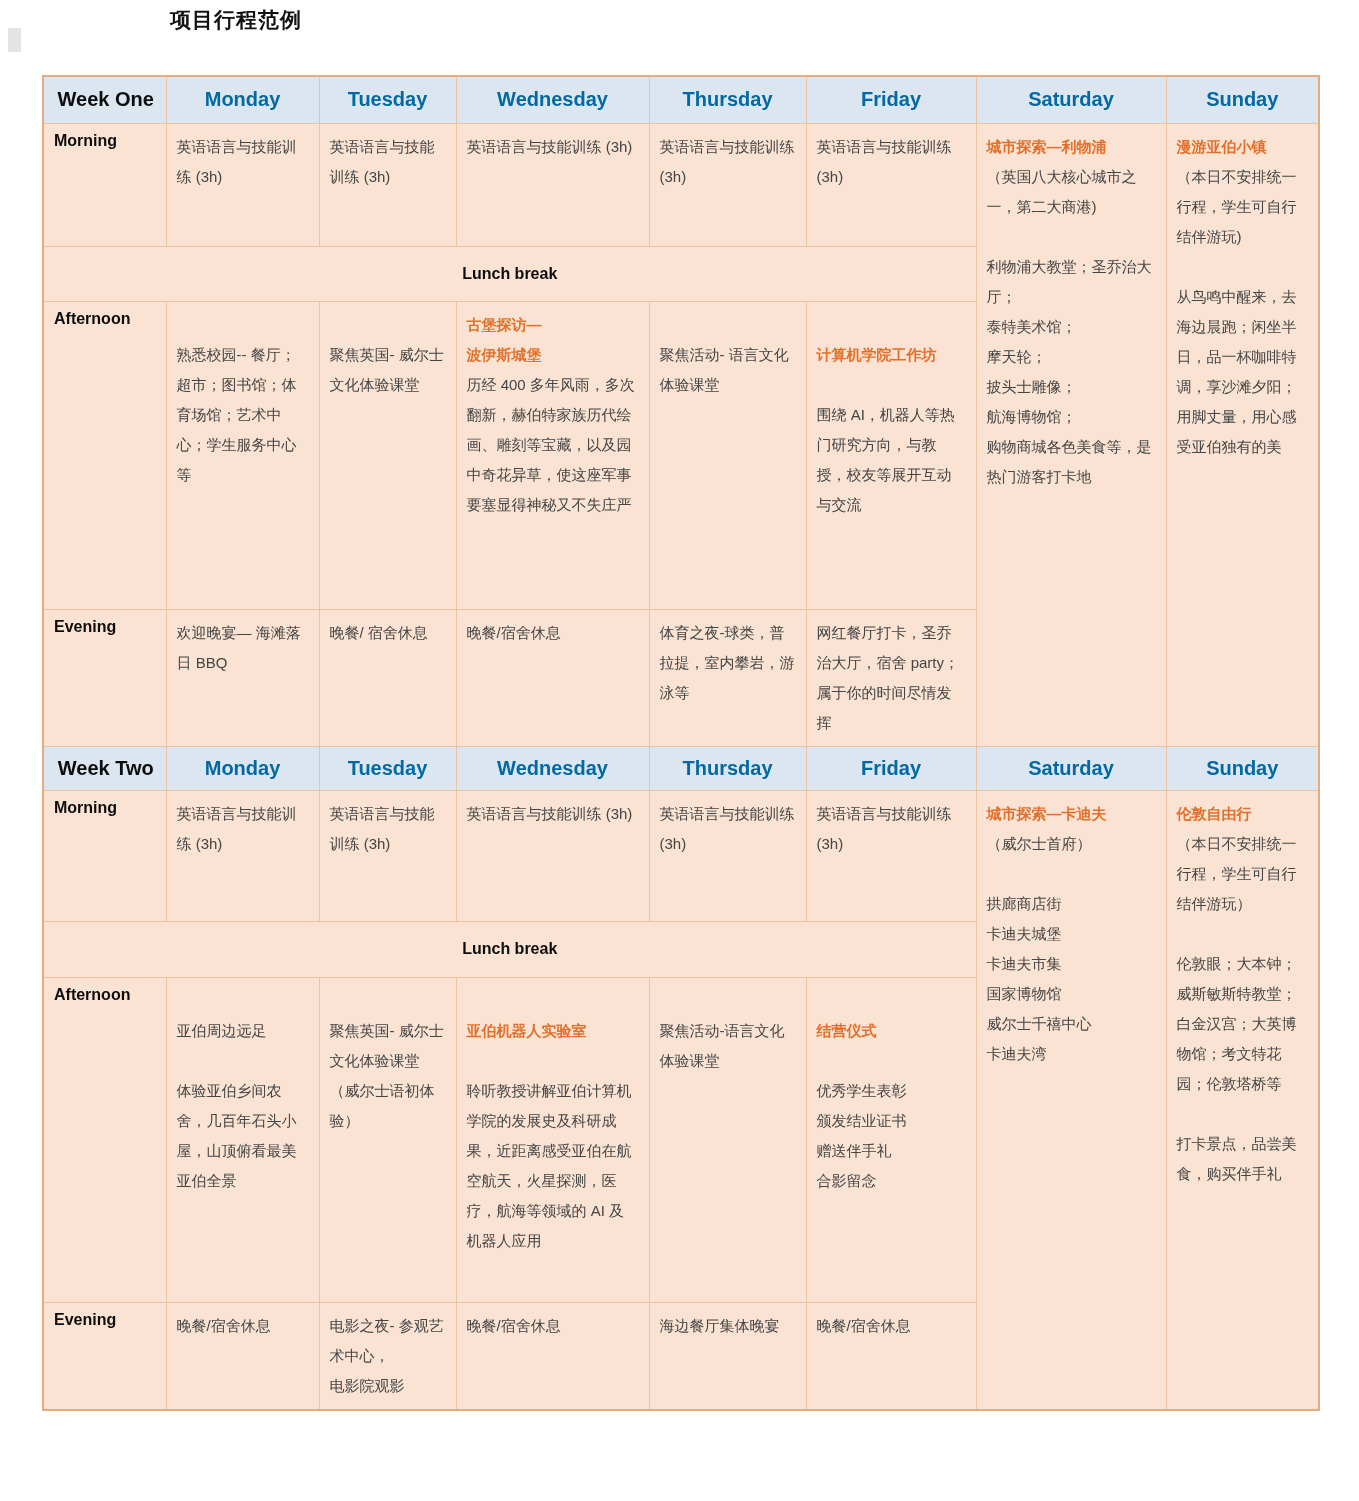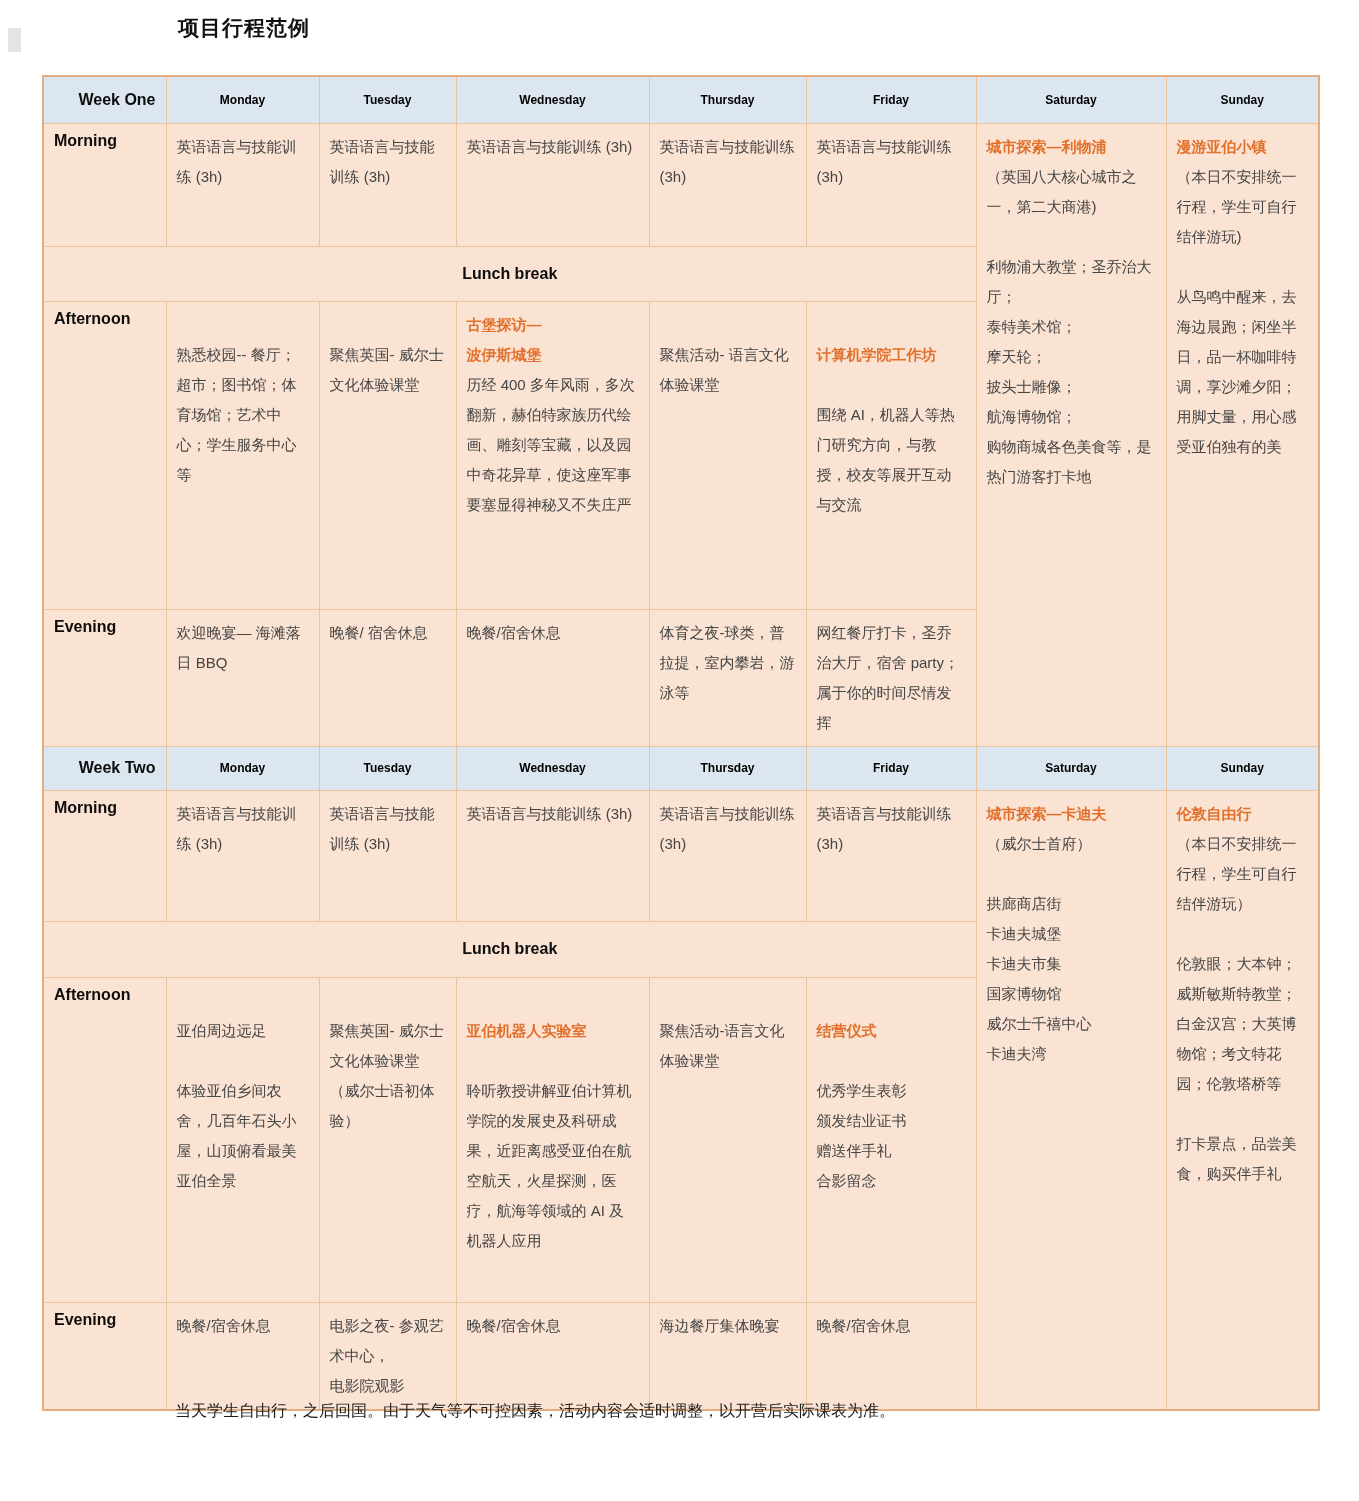--- a/index.html
+++ b/index.html
@@ -16,21 +16,21 @@
     position: absolute;
     left: 8px; top: 28px;
     width: 13px; height: 24px;
     background: #d9d9d9;
     opacity: .7;
   }
   .page-title {
     position: absolute;
     left: 170px;
     top: 6px;
-    margin: 8px;
+    margin: 0;
     font-size: 21px;
     font-weight: bold;
     color: #121212;
     letter-spacing: 1px;
   }
   table.schedule {
     position: absolute;
     left: 42px;
     top: 75px;
     width: 1276px;
@@ -48,33 +48,33 @@
   col.c7 { width: 153px; }
 
   th, td {
     border: 1px solid var(--border, #eac49e);
     vertical-align: top;
     padding: 8px 10px;
     box-sizing: border-box;
   }
   th.day-header {
     background: var(--headbg, #dce6f1);
-    color: #000000;
-    font-size: 12px;
+    color: #0369a1;
+    font-size: 20px;
     font-weight: bold;
     text-align: center;
     vertical-align: middle;
     padding: 4px 20px;
   }
   th.week-label {
     background: var(--headbg, #dce6f1);
     color: #0d0d0d;
-    font-size: 16px;
-    font-weight: bold;
-    text-align: right;
+    font-size: 20px;
+    font-weight: bold;
+    text-align: center;
     vertical-align: middle;
     padding-left: 12px;
   }
   td.body-cell {
     background: var(--cellbg, #fae3d2);
     color: #454545;
     font-size: 15px;
   }
   td.row-label {
     background: var(--cellbg, #fae3d2);
@@ -338,14 +338,13 @@
           <div class="para">海边餐厅集体晚宴</div>
         </td>
         <td class="body-cell">
           <div class="para">晚餐/宿舍休息</div>
         </td>
       </tr>
     </tbody>
 </table>
 
 <div class="footnote">
-  <p>当天学生自由行，之后回国。由于天气等不可控因素，活动内容会适时调整，以开营后实际课表为准。</p>
 </div>
 
 </body></html>

